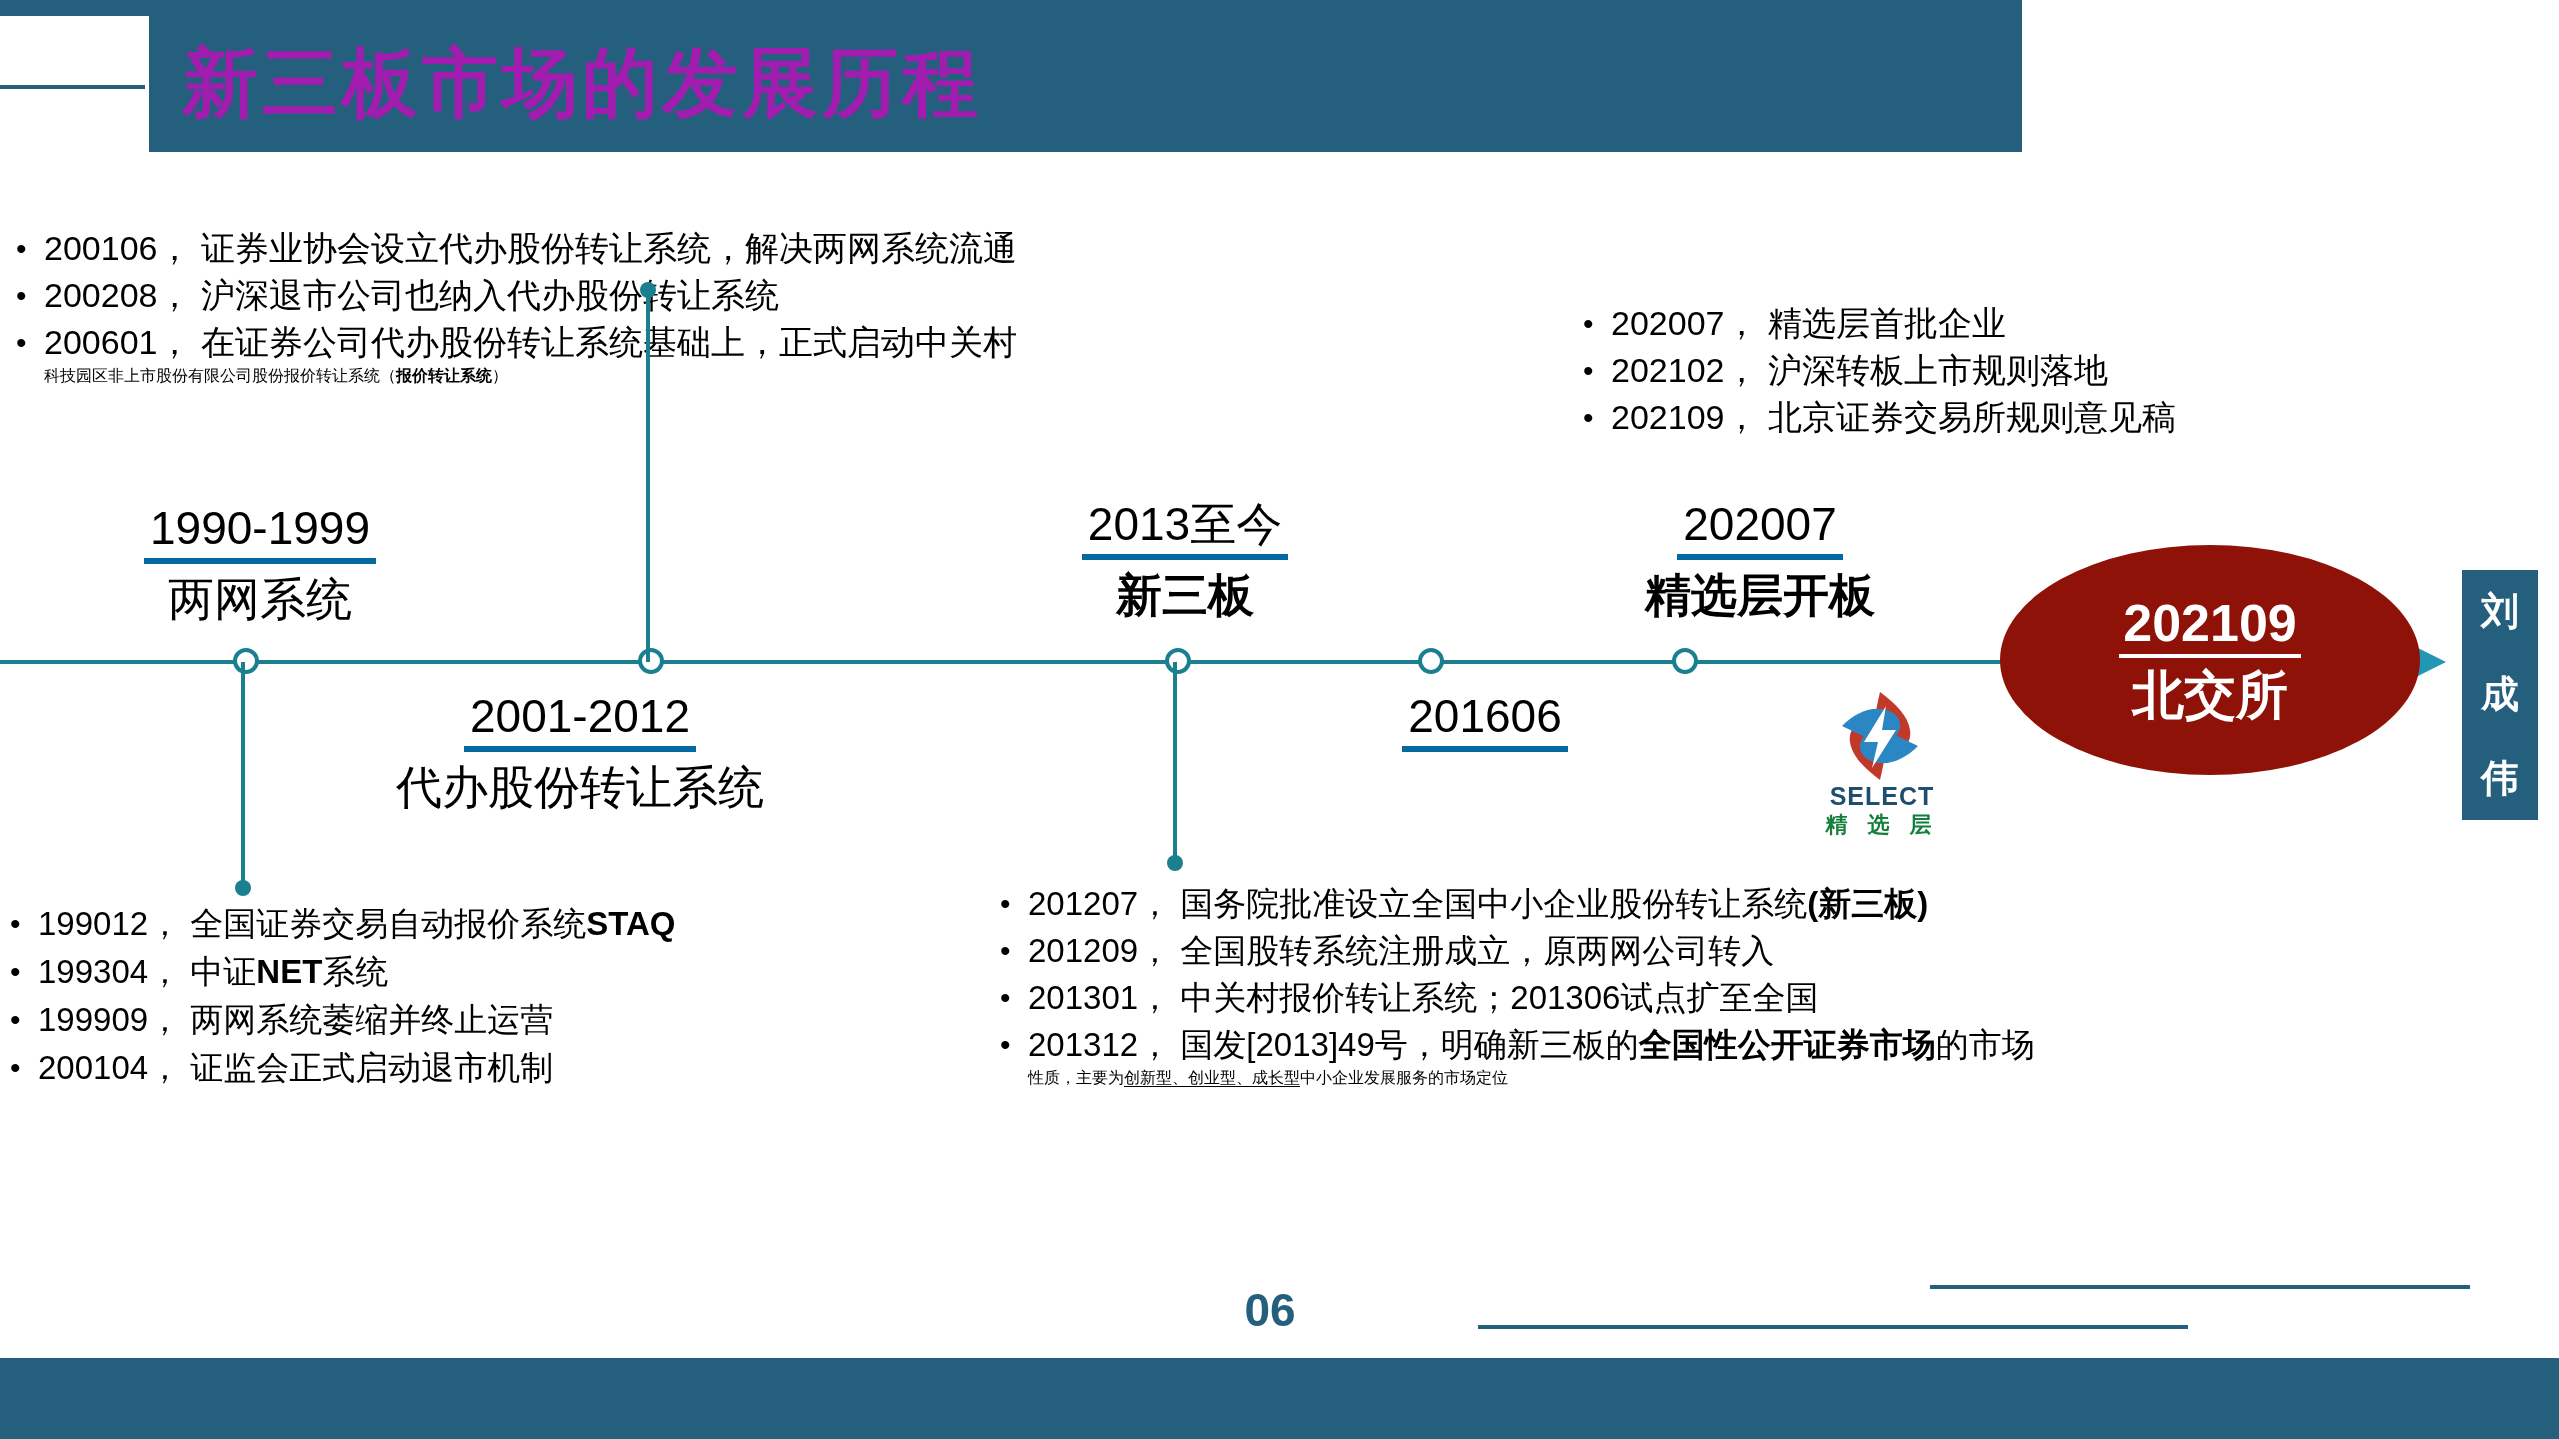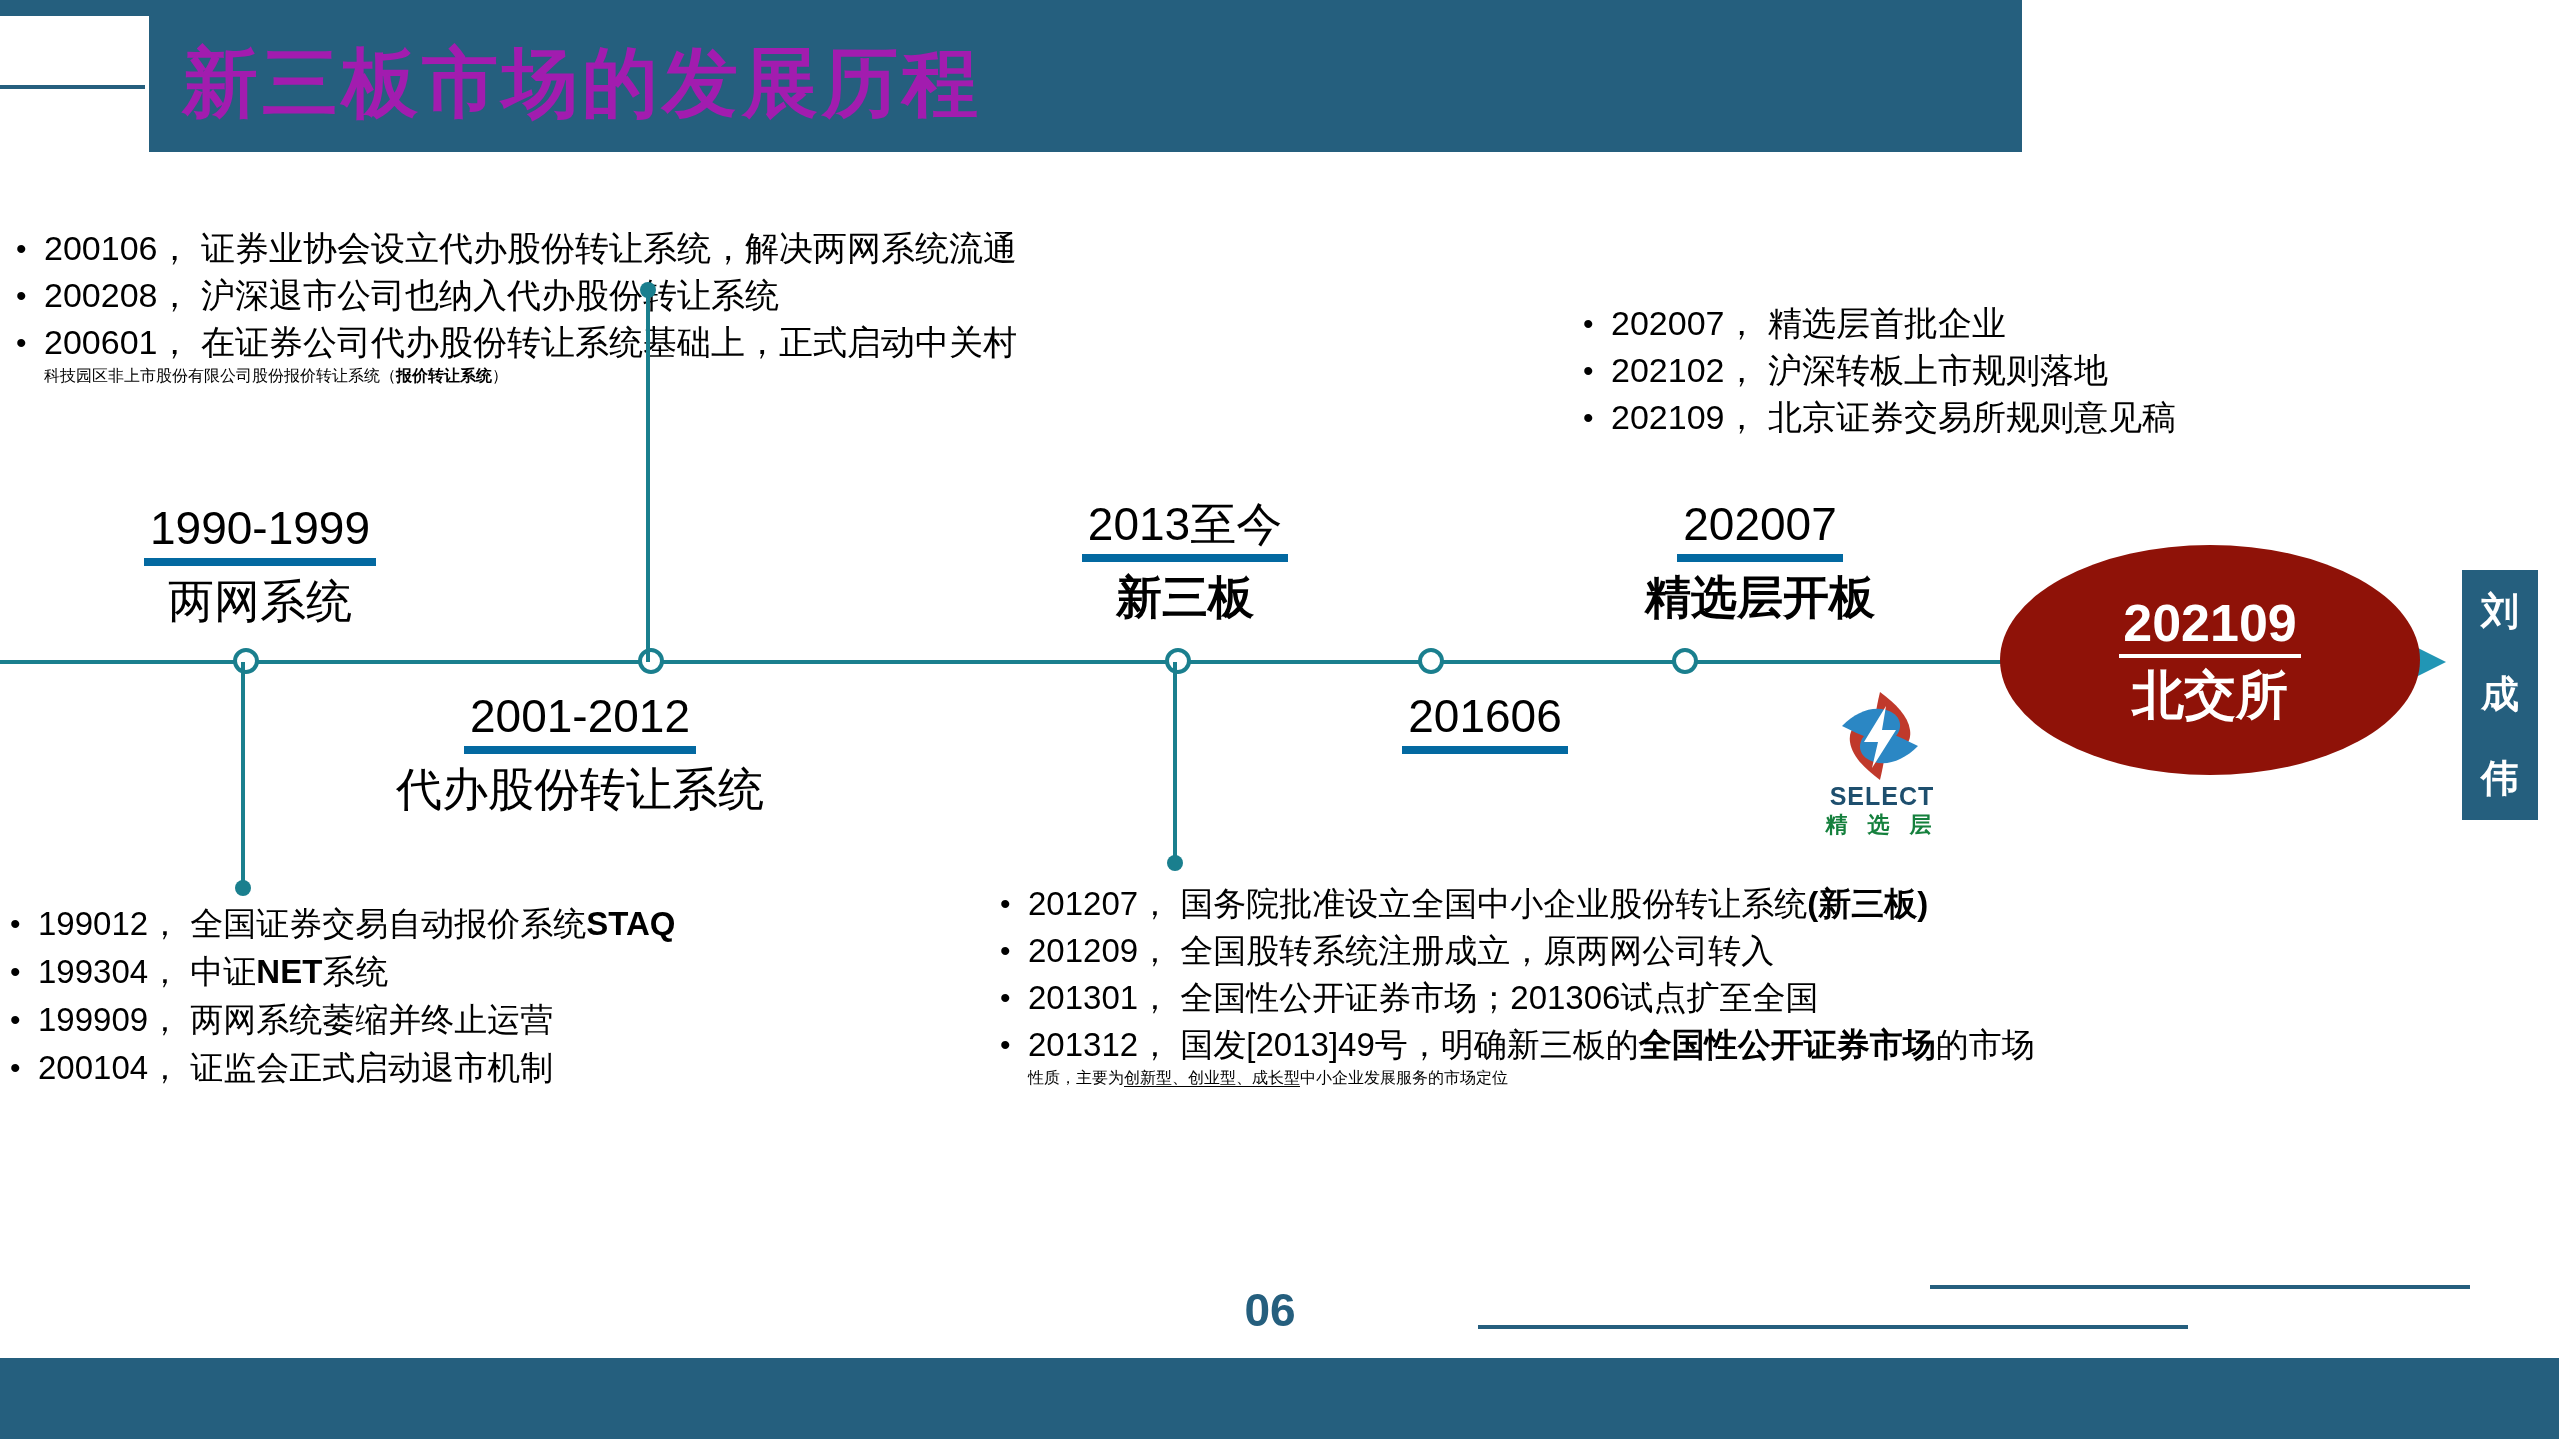--- a/index.html
+++ b/index.html
@@ -76,21 +76,21 @@
   .stem{position:absolute;width:4px;background:#1a7f8e;}
   .stem-dot{
     position:absolute;width:16px;height:16px;border-radius:50%;background:#1a7f8e;
   }
 
   
   .tl{position:absolute;text-align:center;white-space:nowrap;}
   .tl .yr{
     font-size:46px;line-height:60px;font-weight:normal;
     display:inline-block;padding:0 6px;
-    border-bottom:8px solid #0369a1;
+    border-bottom:6px solid #0369a1;
   }
   .tl .nm{
     font-size:46px;line-height:62px;font-weight:bold;margin-top:4px;
   }
 
   #tl-1990{left:50px;top:498px;width:420px;}
   #tl-1990 .nm{font-weight:normal;}
   #tl-2001{left:300px;top:686px;width:560px;}
   #tl-2001 .nm{font-weight:normal;font-size:46px;line-height:63px;}
   #tl-2013{left:1010px;top:494px;width:350px;}
@@ -264,21 +264,21 @@
     <div class="bi">
       <span class="bullet">•</span>
       <span class="btxt"><span>201207</span>，&nbsp;<span>国务院批准设立全国中小企业股份转让系统</span><b>(新三板)</b></span>
     </div>
     <div class="bi">
       <span class="bullet">•</span>
       <span class="btxt"><span>201209</span>，&nbsp;<span>全国股转系统注册成立，原两网公司转入</span></span>
     </div>
     <div class="bi">
       <span class="bullet">•</span>
-      <span class="btxt"><span>201301</span>，&nbsp;<span>全国性公开证券市场；201306试点扩至全国</span></span>
+      <span class="btxt"><span>201301</span>，&nbsp;<span>中关村报价转让系统；201306试点扩至全国</span></span>
     </div>
     <div class="bi">
       <span class="bullet">•</span>
       <span class="btxt"><span>201312</span>，&nbsp;<span>国发[2013]49号，明确新三板的</span><b>全国性公开证券市场</b><span>的市场</span></span>
     </div>
     <div class="cont"><span>性质，主要为</span><u>创新型、创业型、成长型</u><span>中小企业发展服务的市场定位</span></div>
   </div>
 
   <div class="badge">
     <span>刘</span>

